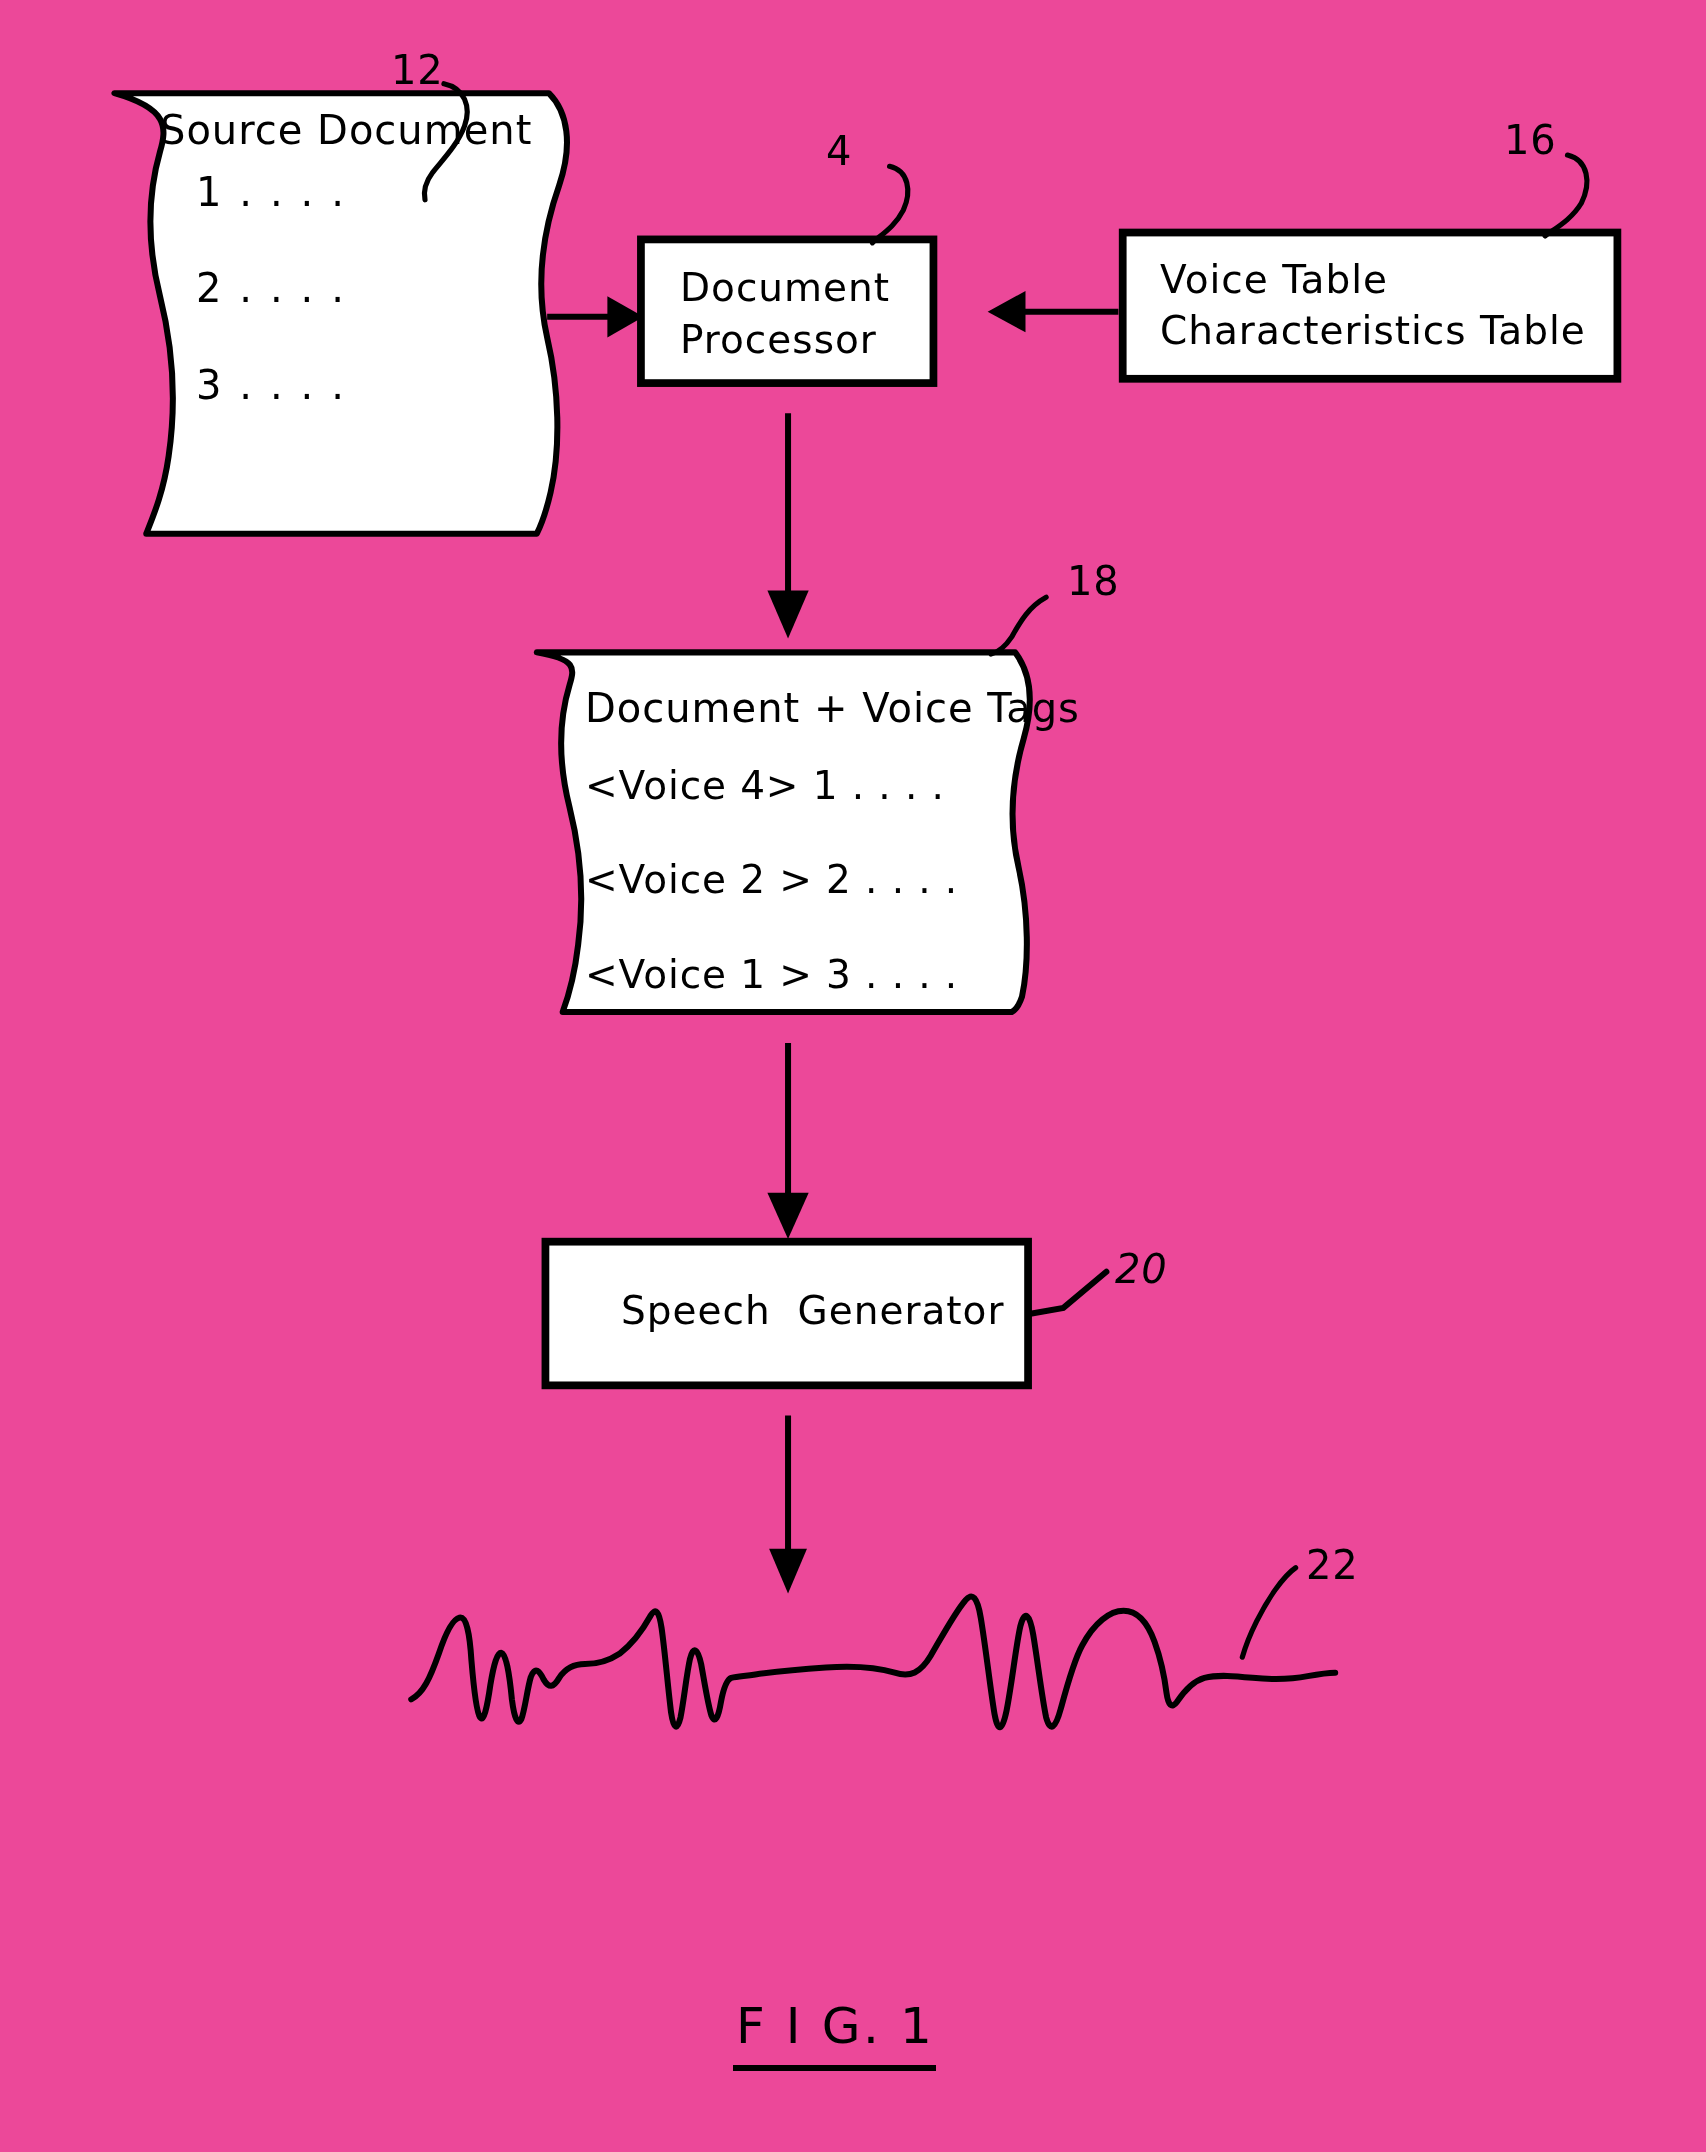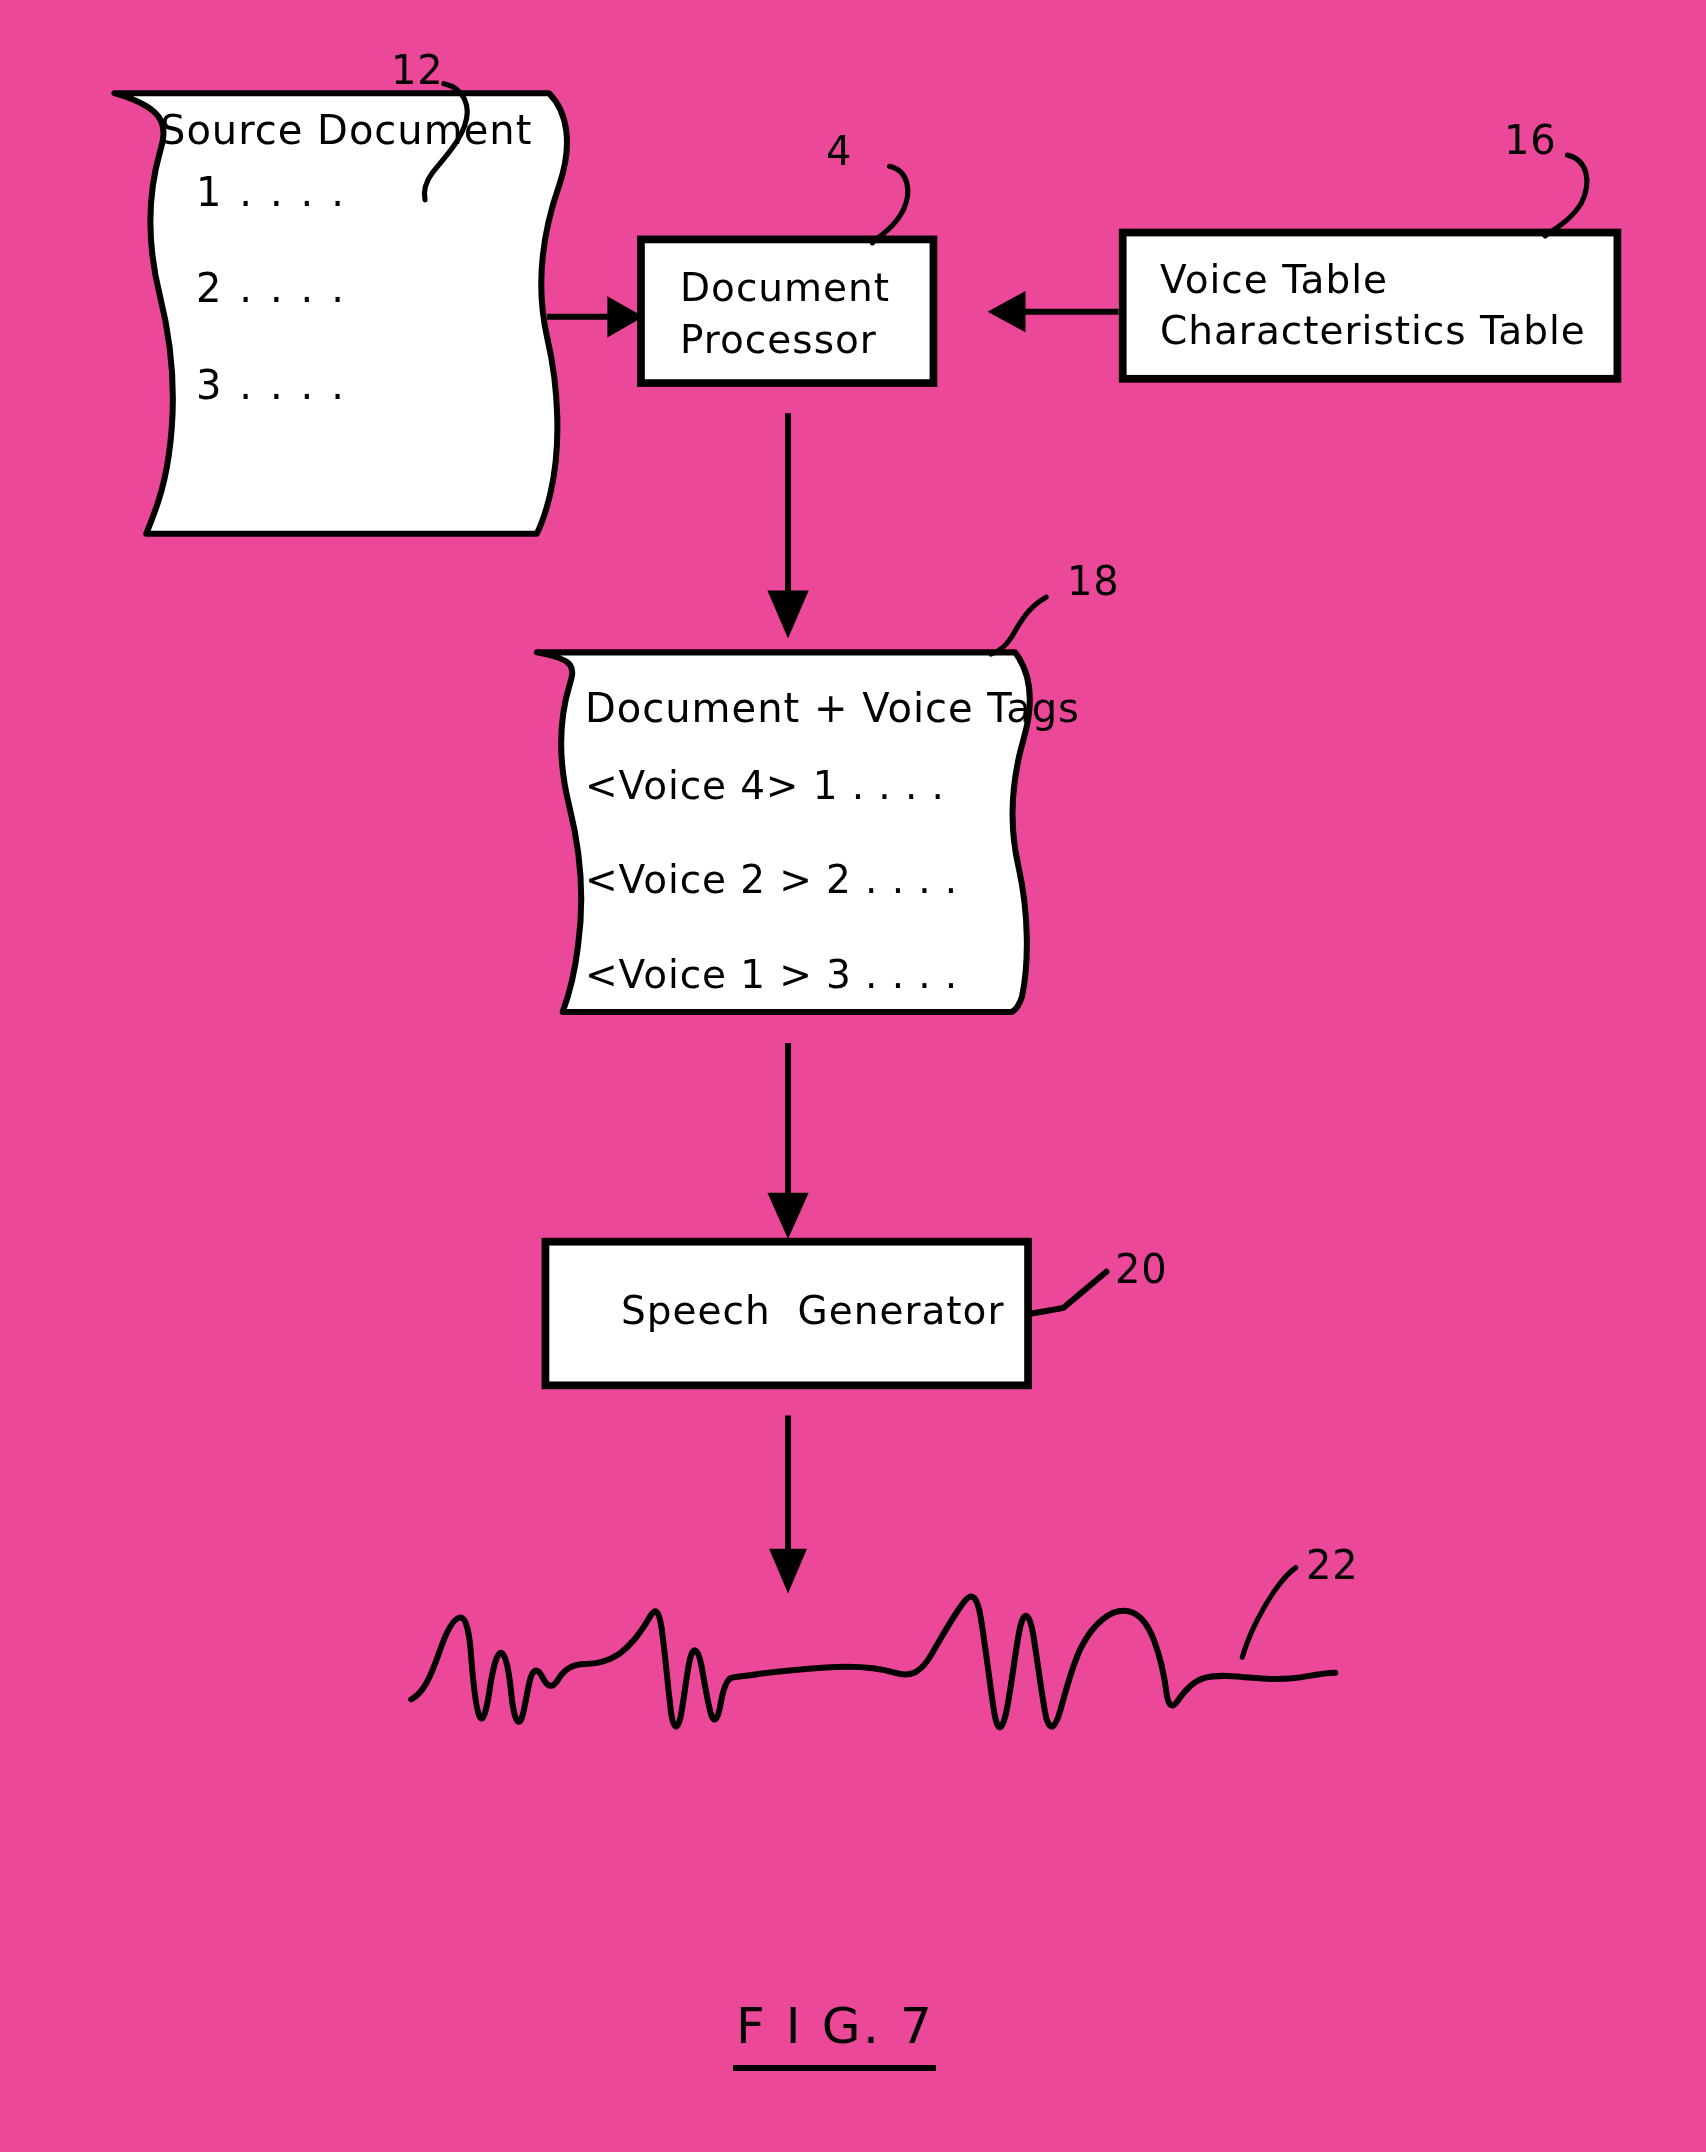--- a/index.html
+++ b/index.html
@@ -198,23 +198,23 @@
   <div class="txt box-label" style="left:1160px; top:260px;">Voice Table</div>
   <div class="txt box-label" style="left:1160px; top:311px;">Characteristics Table</div>
 
   <div class="txt ref-num" style="left:1067px; top:561px;">18</div>
 
   <div class="txt doc-title" style="left:585px; top:688px;">Document + Voice Tags</div>
   <div class="txt tag-line" style="left:585px; top:766px;">&lt;Voice 4&gt; 1 . . . .</div>
   <div class="txt tag-line" style="left:585px; top:860px;">&lt;Voice 2 &gt; 2 . . . .</div>
   <div class="txt tag-line" style="left:585px; top:955px;">&lt;Voice 1 &gt; 3 . . . .</div>
 
-  <div class="txt ref-num" style="left:1115px; top:1249px;">20</div>
+  <div class="txt ref-num" style="left:1115px; top:1249px;font-style:italic;">20</div>
 
   <div class="txt box-label" style="left:621px; top:1291px;">Speech  Generator</div>
 
   <div class="txt ref-num" style="left:1306px; top:1545px;">22</div>
 
-  <div class="txt fig-caption" style="left:736px; top:2001px;">F I G. 7</div>
+  <div class="txt fig-caption" style="left:736px; top:2001px;">F I G. 1</div>
   <div class="fig-underline" style="left:733px; top:2065px; width:203px;"></div>
 
 </div>
 
 
 </body></html>

